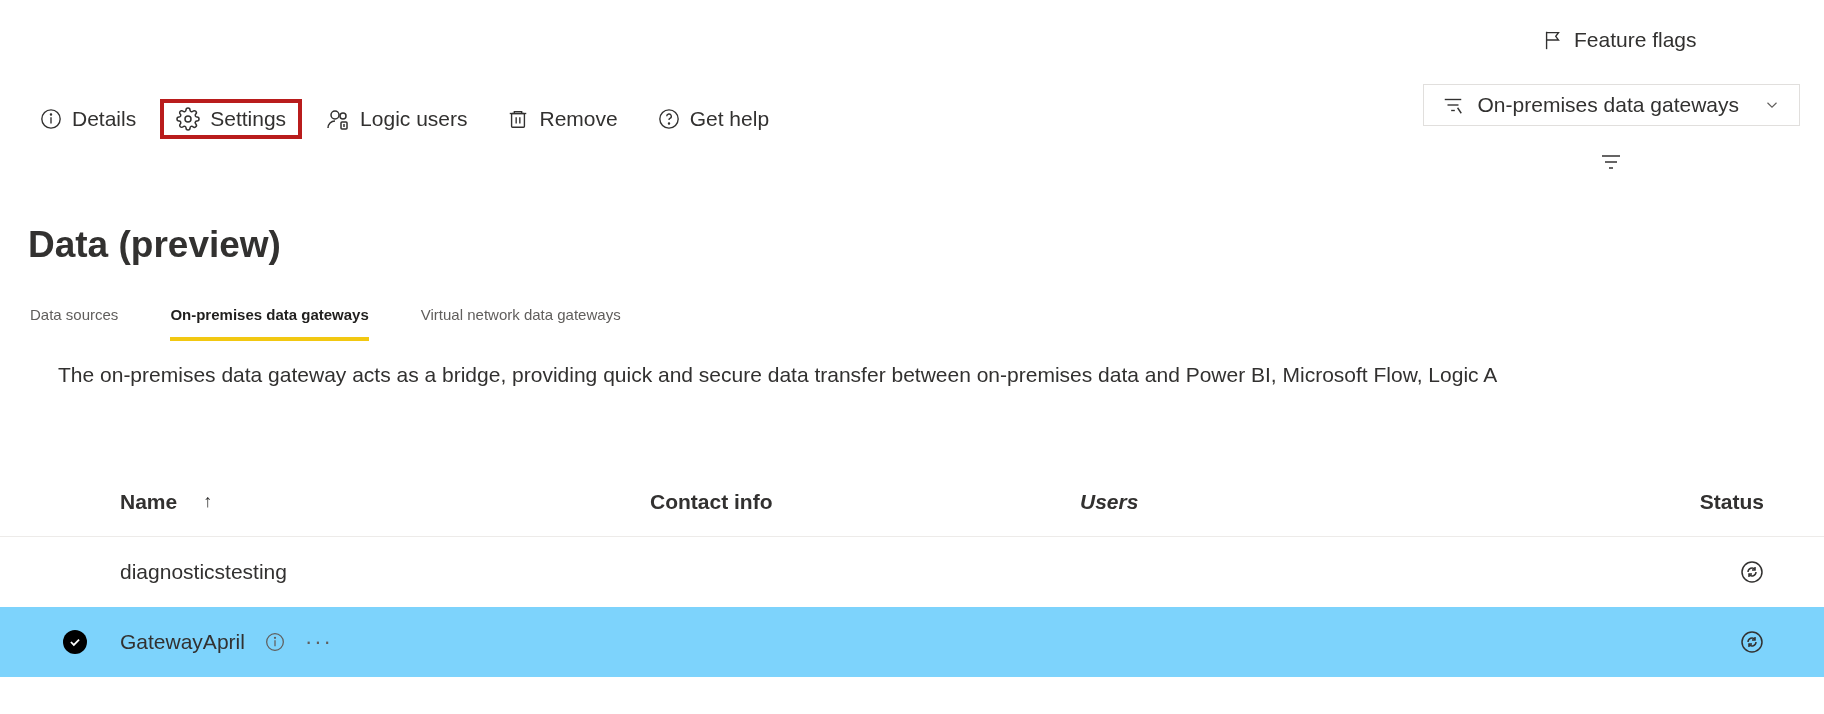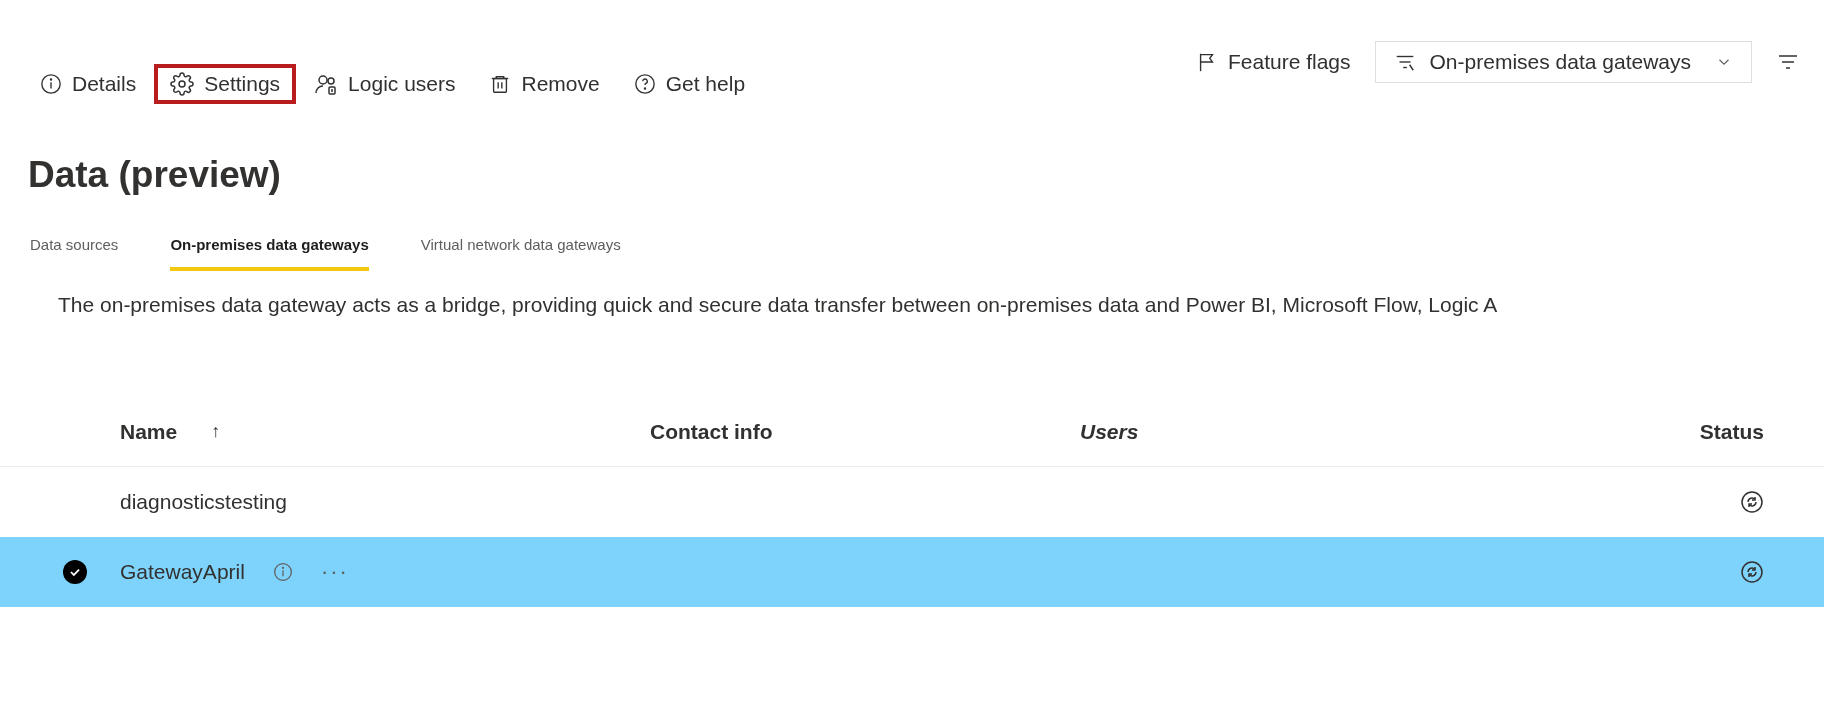--- a/index.html
+++ b/index.html
@@ -12,28 +12,29 @@
   }
   .toolbar {
     display: flex;
     align-items: center;
     padding: 20px 24px;
     gap: 0;
   }
   .toolbar-left {
     display: flex;
     align-items: flex-start;
-    gap: 2px;
+    gap: 8px;
     margin-top: 44px;
   }
   .toolbar-right {
     margin-left: auto;
     display: flex;
     align-items: center;
     gap: 24px;
+    flex-direction: column;
   }
   .tb-item {
     display: flex;
     align-items: center;
     gap: 10px;
     padding: 8px 16px;
     font-size: 21px;
     color: #323130;
     cursor: pointer;
   }
@@ -99,21 +100,21 @@
     font-size: 21px;
   }
   .trow {
     font-size: 21px;
     border-bottom: 1px solid transparent;
   }
   .trow.selected {
     background: #7dd3fc;
   }
   .col-check { width: 90px; display:flex; align-items:center; justify-content:center; }
-  .col-name { width: 530px; padding-left: 0; display:flex; align-items:center; gap:28px;}
+  .col-name { width: 530px; padding-left: 0; display:flex; align-items:center; gap:20px;}
   .col-contact { width: 430px; }
   .col-users { width: 380px; font-style: italic; }
   .col-status { flex:1; display:flex; justify-content:flex-end; padding-right:30px;text-align:right; }
   .sort-arrow { font-size: 18px; margin-left: 6px; }
   .check-circle {
     width: 24px; height: 24px; border-radius: 50%;
     background: #000; display:flex; align-items:center; justify-content:center;
   }
   .check-circle svg { stroke:#fff; }
   .row-info-icon, .row-more { color:#605e5c; }

